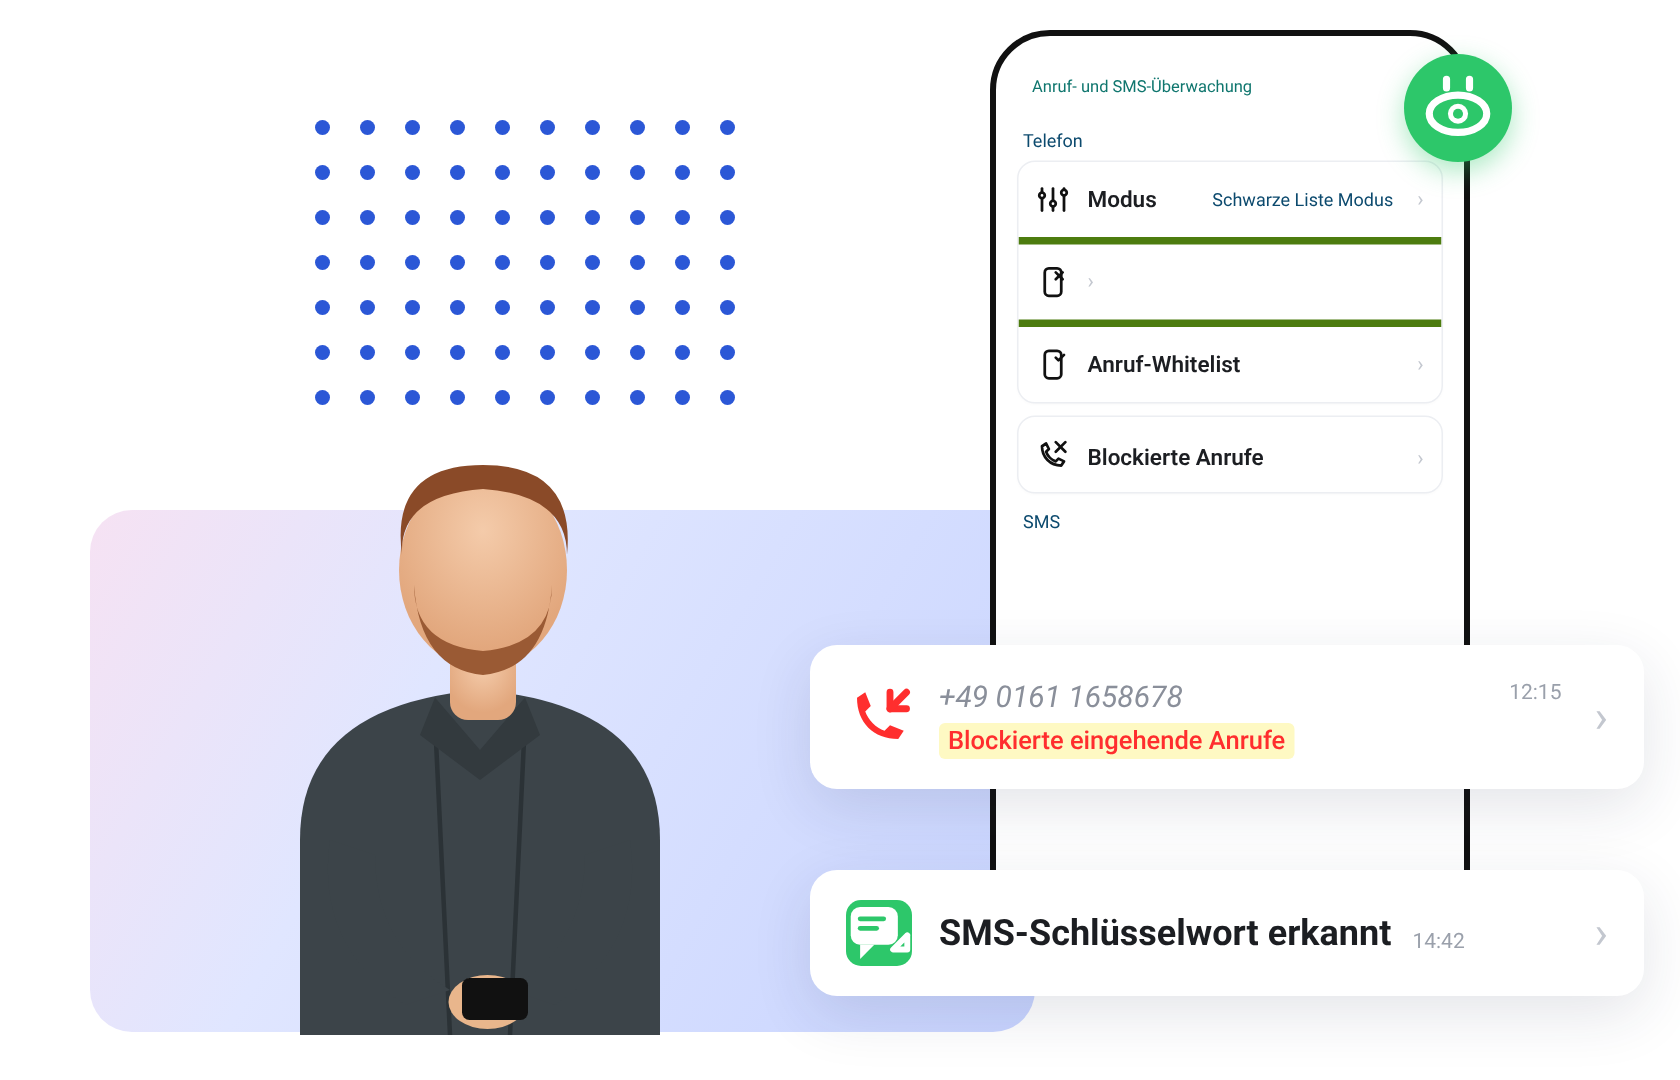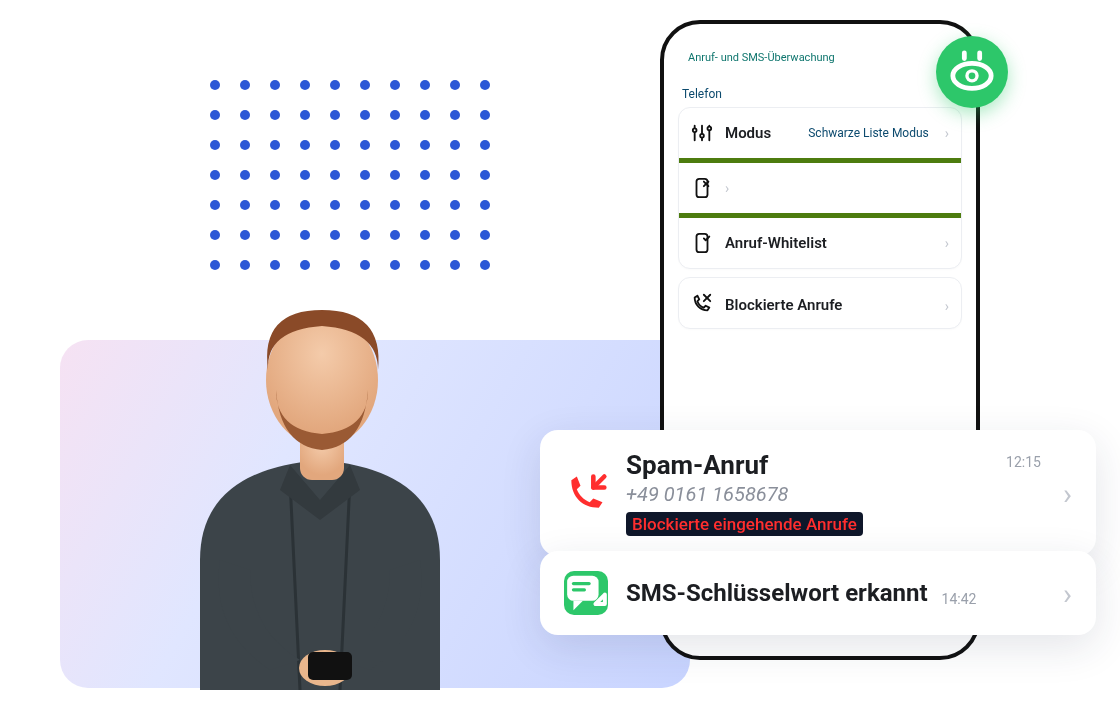--- a/index.html
+++ b/index.html
@@ -158,29 +158,29 @@
 .notif-card .big-icon svg { width: 44px; height: 44px; }
 .notif-card .content { flex: 1; }
 .notif-card .title { font-size: 26px; font-weight: 700; color: #1c1e22; }
 .notif-card .subtitle { font-size: 20px; color: #8a8f9a; margin-top: 2px; font-style: italic; }
 .notif-card .badge {
   display: inline-block;
   margin-top: 6px;
   font-size: 17px;
   font-weight: 500;
   color: #ff2e2e;
-  background: #0f172a;
+  background: #fef9c3;
   padding: 2px 6px;
   border-radius: 4px;
 }
 .notif-card .time { font-size: 14px; color: #9aa0ab; align-self: flex-start; margin-top: 4px; }
 .notif-card .chevbig { color: #c3c7cf; font-size: 30px; margin-left: 4px; }
 
 .notif-spam { left: 540px; top: 430px; width: 556px; }
-.notif-sms  { left: 540px; top: 551px; width: 556px; }
+.notif-sms  { left: 540px; top: 580px; width: 556px; }
 
 .notif-sms .title { font-size: 24px; }
 .notif-sms .desc { font-size: 18px; color: #8a8f9a; margin-top: 4px; line-height: 1.4; max-width: 380px; }
 
 .green-sq {
   width: 44px;
   height: 44px;
   border-radius: 10px;
   background: #2dc76a;
   display: flex;
@@ -357,20 +357,21 @@
             <path d="M4 6 C 4 14, 10 20, 18 20 L 20 17 L 16 15 L 14 17 C 11 16, 8 13, 7 10 L 9 8 L 7 4 Z"></path>
             <line x1="14" y1="3" x2="21" y2="10"></line>
             <line x1="21" y1="3" x2="14" y2="10"></line>
           </svg>
       </span>
       <span class="label">Blockierte Anrufe</span>
       <span class="chev">›</span>
     </div>
   </div>
 
+  <div class="section-label">SMS</div>
 
 </div>
 
 <div class="eye-badge">
   <svg viewBox="0 0 48 48">
     <path d="M 16 10 L 16 4 M 32 10 L 32 4" stroke="#fff" stroke-width="5" stroke-linecap="round"></path>
     <ellipse cx="24" cy="28" rx="20" ry="13" fill="none" stroke="#fff" stroke-width="5"></ellipse>
     <circle cx="24" cy="28" r="7" fill="#fff"></circle>
     <circle cx="24" cy="28" r="3.5" fill="#2dc76a"></circle>
   </svg>
@@ -378,21 +379,20 @@
 
 <div class="notif-card notif-spam">
   <span class="big-icon">
     <svg viewBox="0 0 48 48">
       <path d="M8 10 C 8 28, 20 40, 38 40 L 42 34 L 32 30 L 28 34 C 22 32, 16 26, 14 20 L 18 16 L 14 6 Z" fill="#ff2e2e"></path>
       <polyline points="32 6 32 18 44 18" fill="none" stroke="#ff2e2e" stroke-width="5" stroke-linecap="round" stroke-linejoin="round"></polyline>
       <line x1="32" y1="18" x2="44" y2="6" stroke="#ff2e2e" stroke-width="5" stroke-linecap="round"></line>
     </svg>
   </span>
   <div class="content">
-    <div class="title">Spam-Anruf</div>
     <div class="subtitle">+49 0161 1658678</div>
     <div class="badge">Blockierte eingehende Anrufe</div>
   </div>
   <div class="time">12:15</div>
   <div class="chevbig">›</div>
 </div>
 
 <div class="notif-card notif-sms">
   <span class="big-icon">
     <span class="green-sq">

